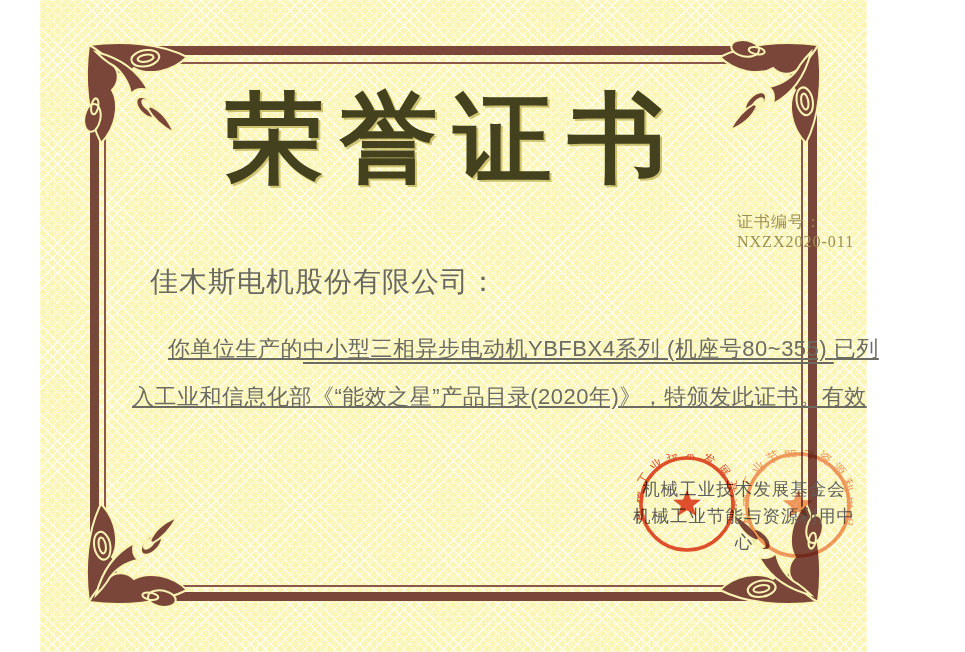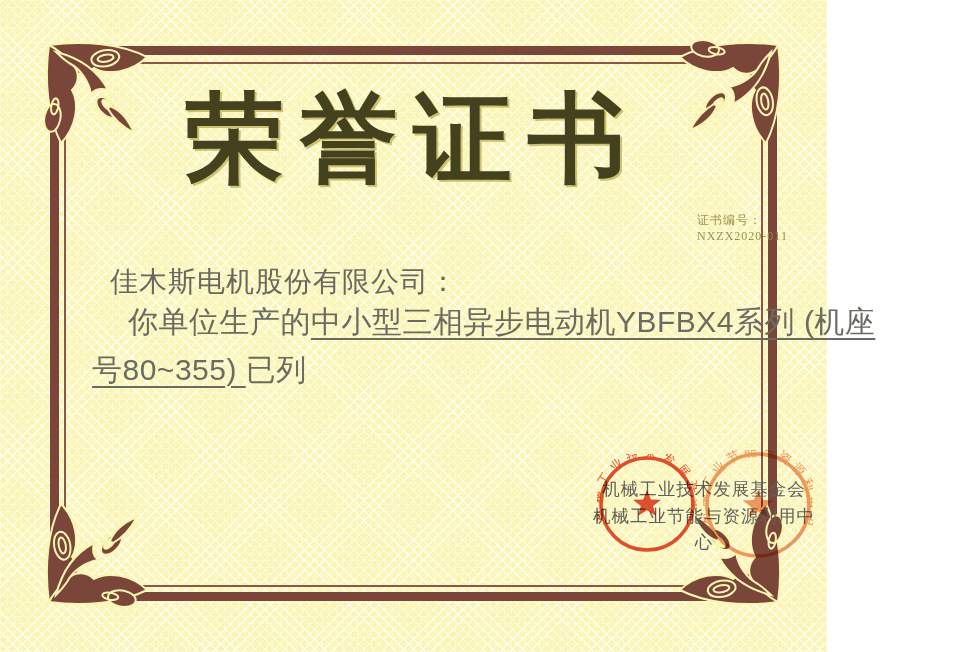--- a/index.html
+++ b/index.html
@@ -7,20 +7,21 @@
   body { font-family:"Liberation Sans", sans-serif; overflow:hidden; }
 
   .certificate {
     position:relative; width:827px; height:652px;
     background-color:#faf5b2;
     background-image:
       repeating-linear-gradient(45deg,  rgba(255,255,255,.75) 0 1px, rgba(255,255,255,0) 1px 7px),
       repeating-linear-gradient(-45deg, rgba(255,255,255,.75) 0 1px, rgba(255,255,255,0) 1px 7px),
       repeating-linear-gradient(0deg,   rgba(255,252,220,.45) 0 1px, rgba(255,255,255,0) 1px 7px),
       repeating-linear-gradient(90deg,  rgba(255,252,220,.45) 0 1px, rgba(255,255,255,0) 1px 7px);
+    margin-left: 40px;
   }
 
   
   .border-thick {
     position:absolute; left:50px; top:46px; right:50px; bottom:51px;
     border:9px solid #7a463a;
   }
   .border-thin {
     position:absolute; left:64px; top:62px; right:64px; bottom:65px;
     border:2px solid #8a574a; border-radius:30px;
@@ -36,31 +37,31 @@
     position:absolute; top:84px; left:0; width:100%;
     text-align:center;
     font-family:"DejaVu Serif", serif; font-weight:bold;
     font-size:98px; line-height:1.1; letter-spacing:16px;
     color:#44421e;
     text-shadow:2px 2px 0 rgba(168,148,40,.55);
   }
   .cert-number {
     position:absolute; left:697px; top:212px;
     font-family:"Liberation Serif", serif;
-    font-size:12px; letter-spacing:1px; color:#9b9052;
+    font-size:16px; letter-spacing:1px; color:#9b9052;
   }
 
   
   .addressee {
     position:absolute; left:110px; top:263px;
     font-size:28px; color:#68685f; letter-spacing:1px;
   }
   .body-text {
-    position:absolute; left:92px; top:298px; width:790px;
-    font-size:30px; line-height:47.5px; color:#6b6b62; letter-spacing:.5px;
+    position:absolute; left:92px; top:325px; width:790px;
+    font-size:22px; line-height:47.5px; color:#6b6b62; letter-spacing:.5px;text-decoration:underline;
   }
   .body-line.indent { text-indent:36px; }
   .fill-in {
     text-decoration:underline;
     text-decoration-thickness:2px;
     text-underline-offset:6px;
   }
 
   
   .issuer-block {
@@ -130,20 +131,21 @@
   </svg>
 
   <div class="title">荣誉证书</div>
 
   <div class="cert-number">证书编号：NXZX2020-011</div>
 
   <div class="addressee">佳木斯电机股份有限公司：</div>
 
   <div class="body-text">
     <div class="body-line indent"><span>你单位生产的</span><span class="fill-in">中小型三相异步电动机YBFBX4系列 (机座号80~355) </span><span>已列</span></div>
+    <div class="body-line">入工业和信息化部《“能效之星”产品目录(2020年)》，特颁发此证书。有效</div>
   </div>
 
   <div class="issuer-block">
     <div>机械工业技术发展基金会</div>
     <div>机械工业节能与资源利用中心</div>
   </div>
 
   <svg class="seal seal-left" viewBox="-50 -50 100 100">
     <defs>
       <path id="arcL" d="M -41,18 A 45,45 0 1 1 41,18" fill="none"></path>

